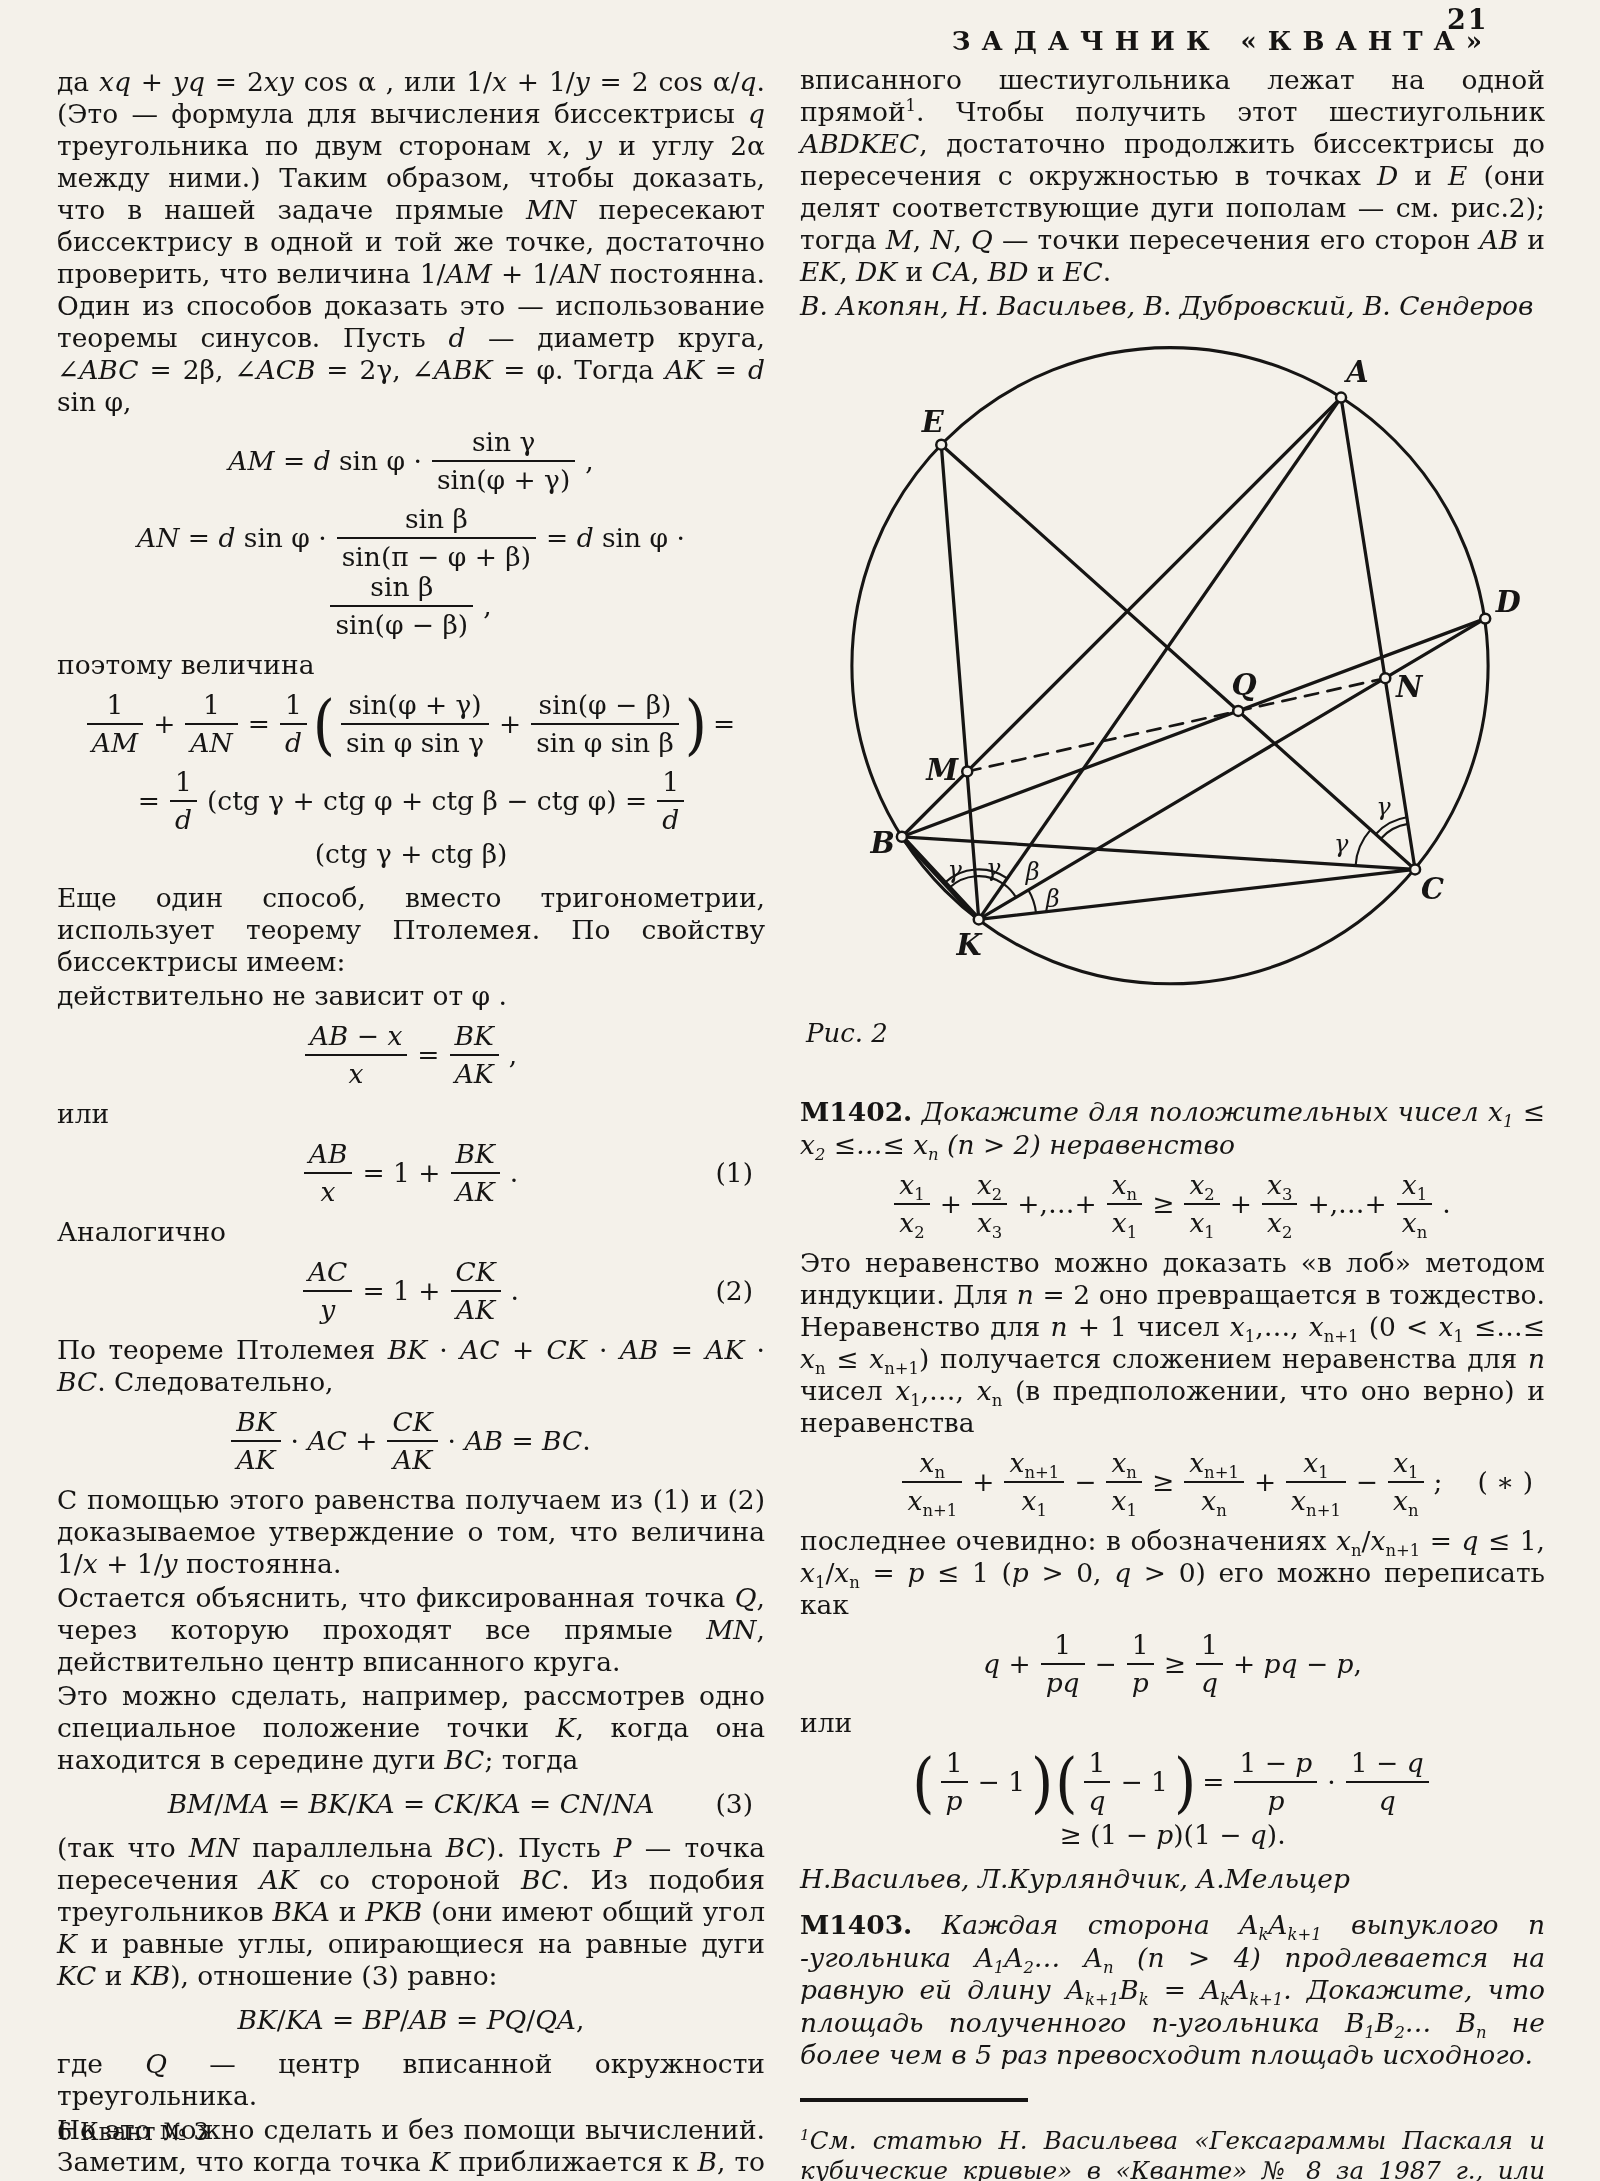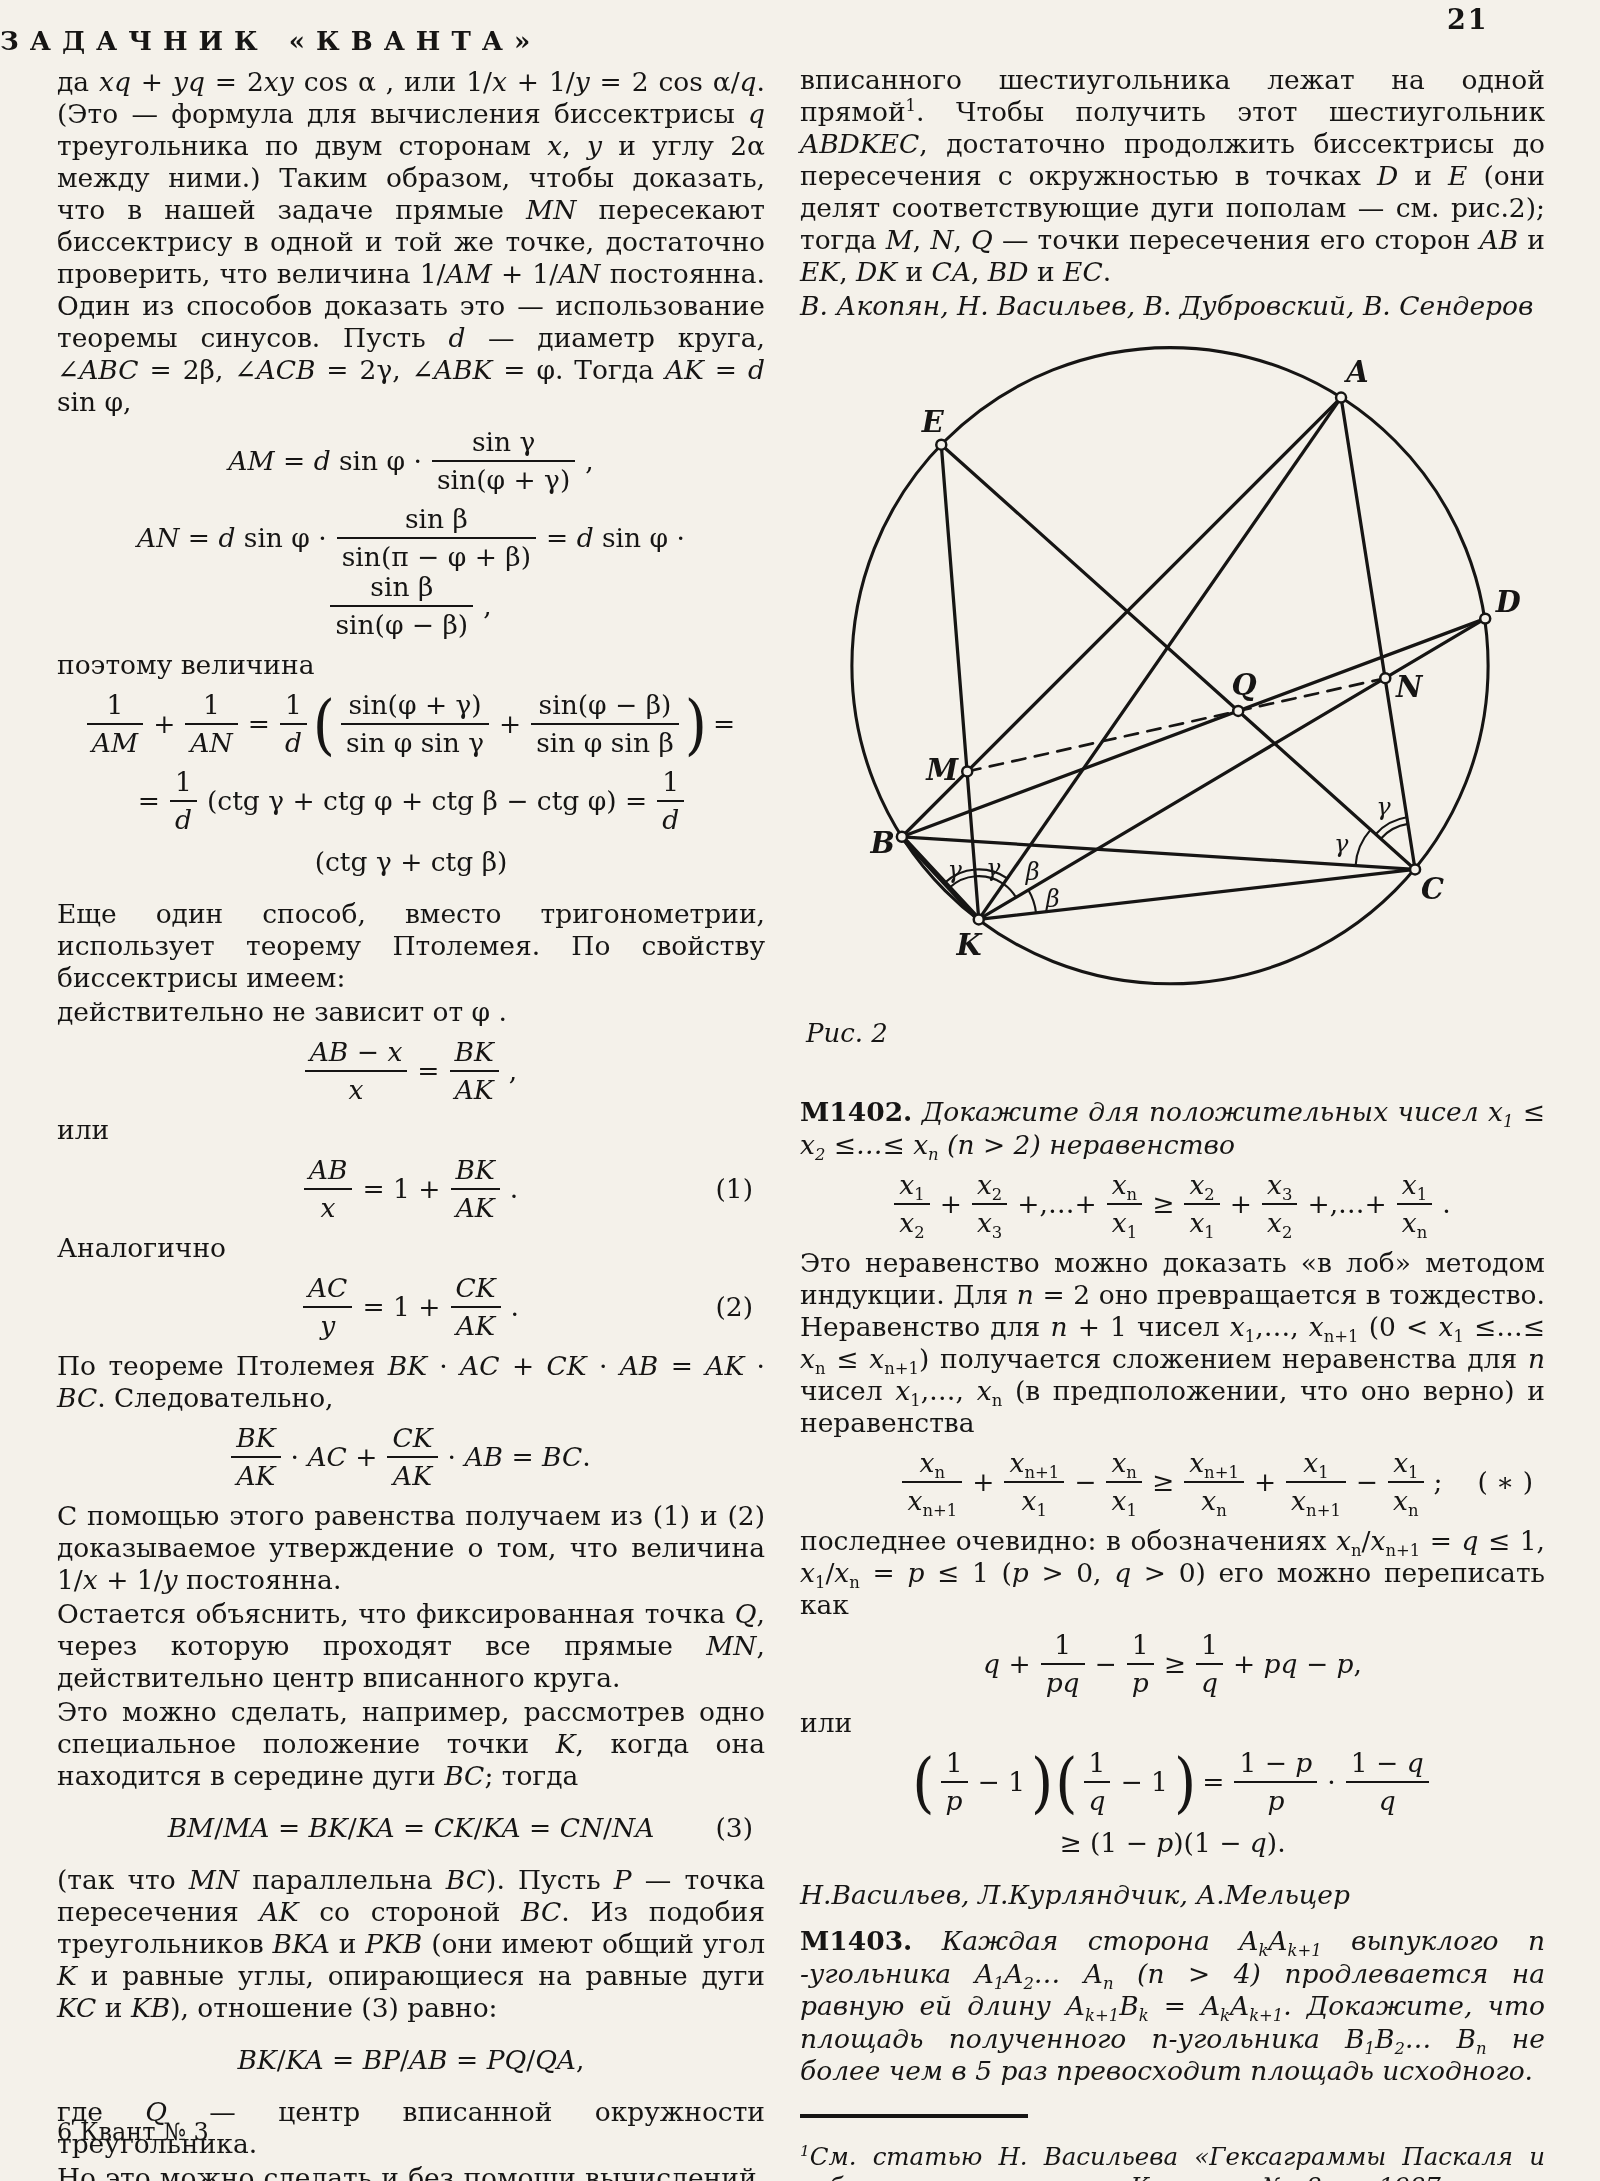--- a/index.html
+++ b/index.html
@@ -1,28 +1,28 @@
 <!DOCTYPE html>
 <html><head>
 <meta charset="utf-8">
 <style>
   html,body{margin:0;padding:0;}
   #page{position:relative;width:1600px;height:2181px;background:#f4f1ea;overflow:hidden;
         font-family:"DejaVu Serif", serif;color:#161514;}
-  .header{position:absolute;top:26px;left:0;width:1450px;text-align:left;
-          font-size:26px;font-weight:bold;letter-spacing:11px;}
+  .header{position:absolute;top:26px;left:0;width:1450px;text-align:right;
+          font-size:26px;font-weight:bold;letter-spacing:11px;padding-left:43px;}
   .pagenum{position:absolute;top:4px;left:1447px;font-size:27px;font-weight:bold;letter-spacing:2px;}
   .col-left{position:absolute;left:57px;top:66px;width:708px;}
   .col-right{position:absolute;left:800px;top:64px;width:745px;}
   .para{font-size:26.5px;line-height:32px;text-align:justify;margin:0 0 2px 0;}
   .authors{font-size:26.5px;line-height:32px;font-style:italic;margin:2px 0 4px 0;}
   .problem{font-size:26.5px;line-height:32.5px;font-style:italic;text-align:justify;margin:14px 0 2px 0;}
   .plabel{font-style:normal;font-weight:bold;}
   .formula{position:relative;text-align:center;font-size:26.5px;line-height:30px;margin:9px 0;}
-  .formula .ftxt{display:inline-block;vertical-align:middle;margin:12px 5px;}
+  .formula .ftxt{display:inline-block;vertical-align:middle;margin:4px 5px;}
   .frac{display:inline-block;vertical-align:middle;text-align:center;margin:0 5px;}
   .frac .num{display:block;padding:0 5px 3px 5px;}
   .frac .den{display:block;border-top:2.4px solid #161514;padding:3px 5px 0 5px;}
   .fbig{display:inline-block;vertical-align:middle;font-size:215%;font-weight:400;
         transform:scaleY(1.15);margin:0 1px;}
   .ftag{position:absolute;right:12px;top:50%;transform:translateY(-50%);}
   sub{font-size:62%;line-height:0;}
   sup{font-size:62%;line-height:0;}
   i{font-style:italic;}
   .figwrap{margin:10px 0 0 0;}

